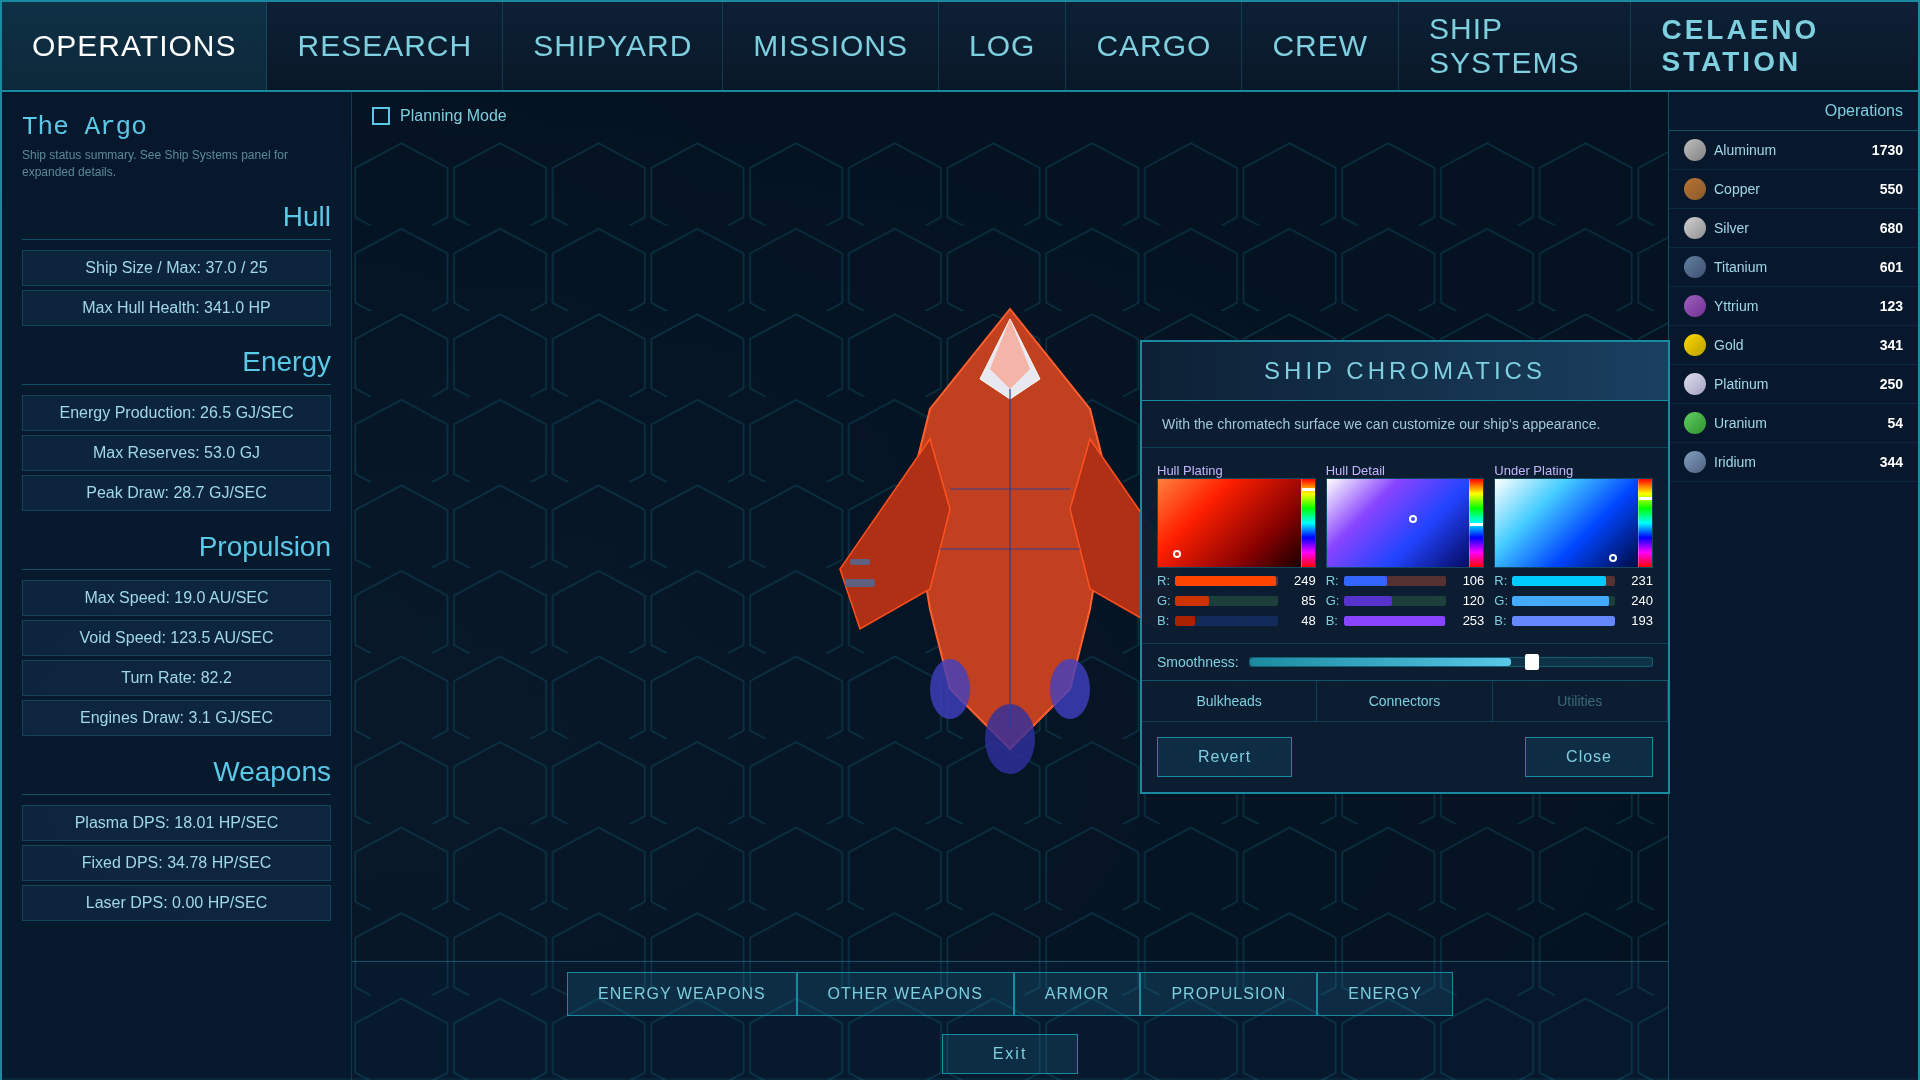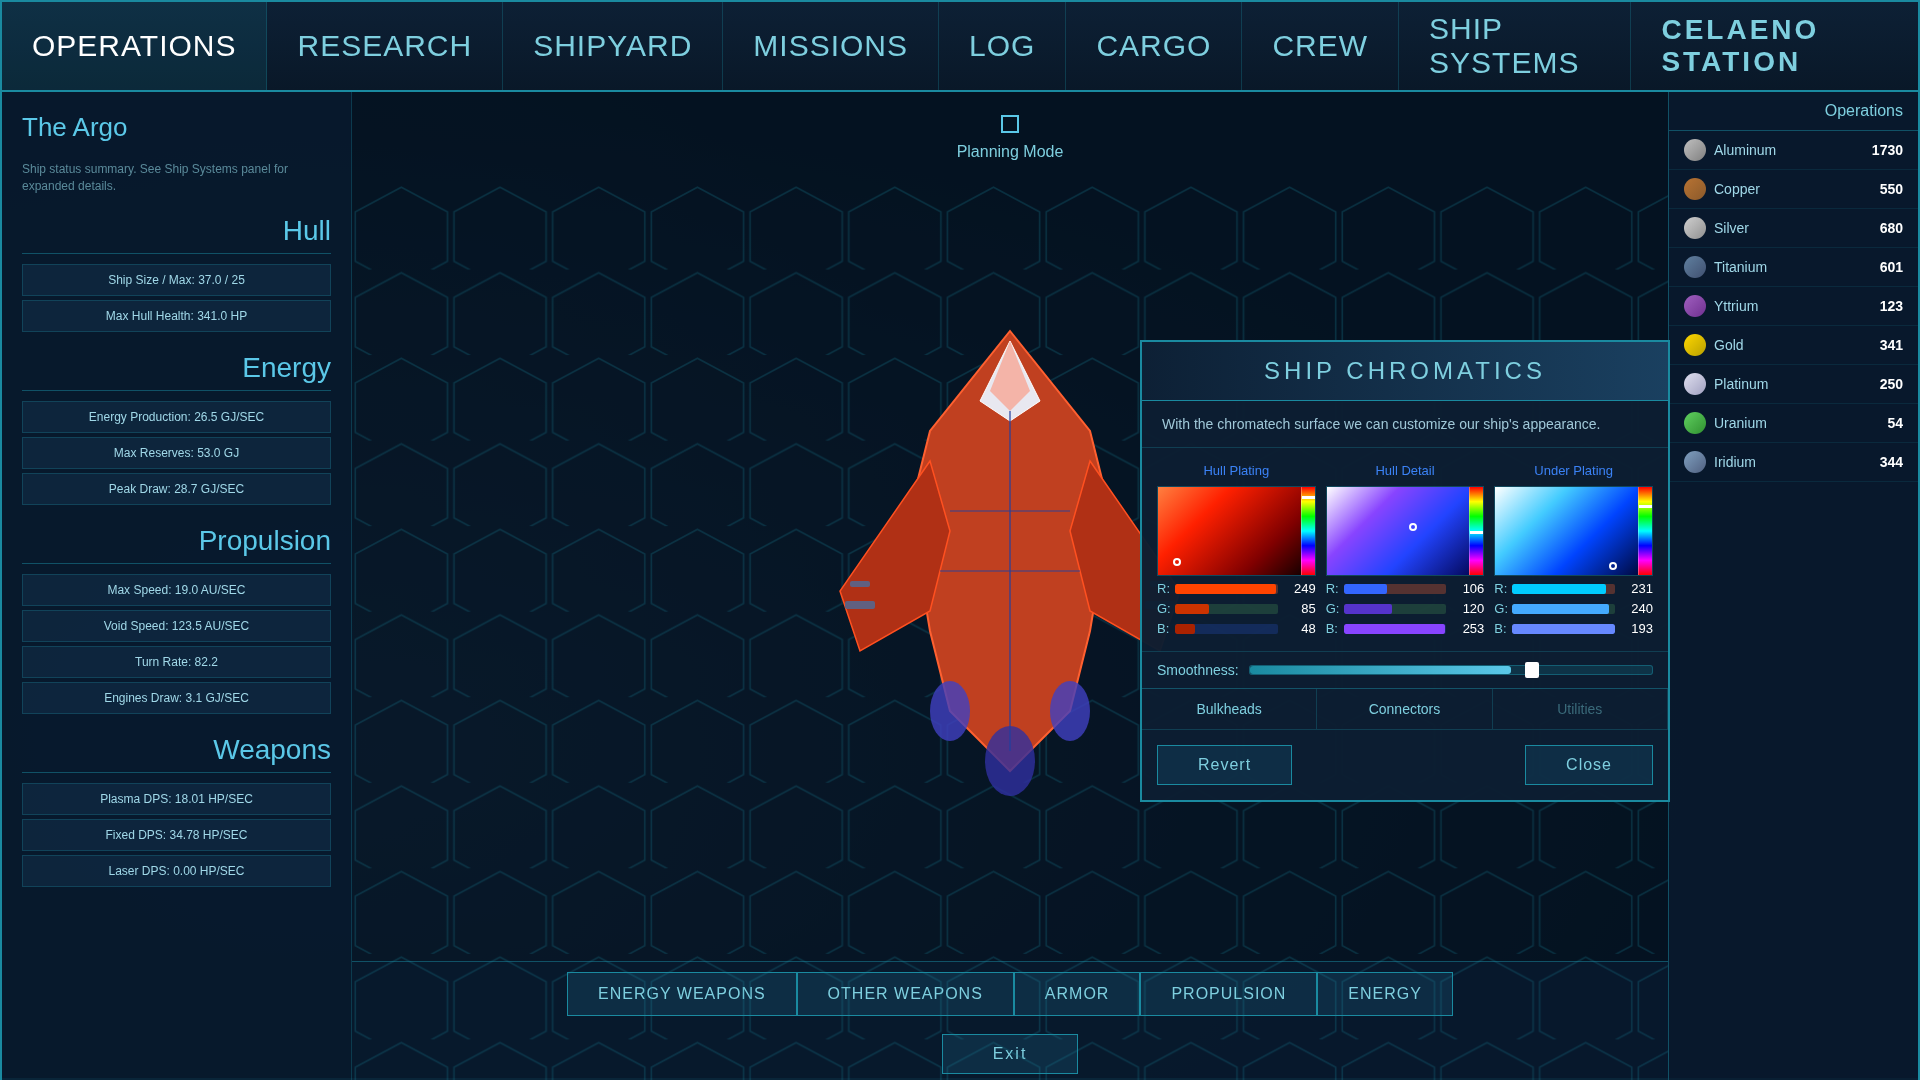--- a/index.html
+++ b/index.html
@@ -76,64 +76,64 @@
     .left-panel {
       width: 350px;
       padding: 20px;
       background: rgba(8, 25, 45, 0.9);
       border-right: 1px solid rgba(26,138,160,0.3);
       overflow-y: auto;
     }
     .ship-title {
       font-size: 26px;
       color: #5bc8e8;
-      margin-bottom: 18px;
+      margin-bottom: 5px;
+      font-family: Liberation Mono, monospace;
     }
     .ship-subtitle {
       font-size: 12px;
       color: #5a8a9a;
       margin-bottom: 20px;
       line-height: 1.4;
     }
     .section-header {
       font-size: 28px;
       color: #5bc8e8;
       margin-bottom: 10px;
       padding-bottom: 6px;
       border-bottom: 1px solid rgba(26,138,160,0.5);
       text-align: right;
     }
     .stat-row {
       background: rgba(15, 40, 65, 0.8);
       border: 1px solid rgba(26,138,160,0.3);
       padding: 8px 15px;
       margin-bottom: 4px;
-      font-size: 12px;
+      font-size: 16px;
       color: #a0d8e8;
       text-align: center;
     }
     .section-block {
       margin-bottom: 20px;
     }
 
     
     .center-area {
       flex: 1;
       position: relative;
       display: flex;
       flex-direction: column;
     }
 
     
     .planning-bar {
       display: flex;
-      align-items: center;
-      padding: 23px 20px;
+      align-items: flex-end;
+      padding: 15px 20px;
       gap: 10px;
-      flex-direction: column;
     }
     .planning-checkbox {
       width: 18px;
       height: 18px;
       border: 2px solid #5bc8e8;
       background: transparent;
       cursor: pointer;
     }
     .planning-label {
       color: #7ecfdf;
@@ -249,23 +249,22 @@
     .color-pickers-row {
       display: flex;
       gap: 10px;
       padding: 15px;
     }
     .color-picker-section {
       flex: 1;
     }
     .color-picker-label {
       font-size: 13px;
-      color: #3b82f6;
-      margin-bottom: 8px;
-      text-align: center;
+      color: #c4b5fd;
+      text-align: left;
     }
     .color-canvas {
       width: 100%;
       height: 90px;
       position: relative;
       border: 1px solid rgba(26,138,160,0.4);
       overflow: hidden;
     }
     .rgb-row {
       display: flex;

